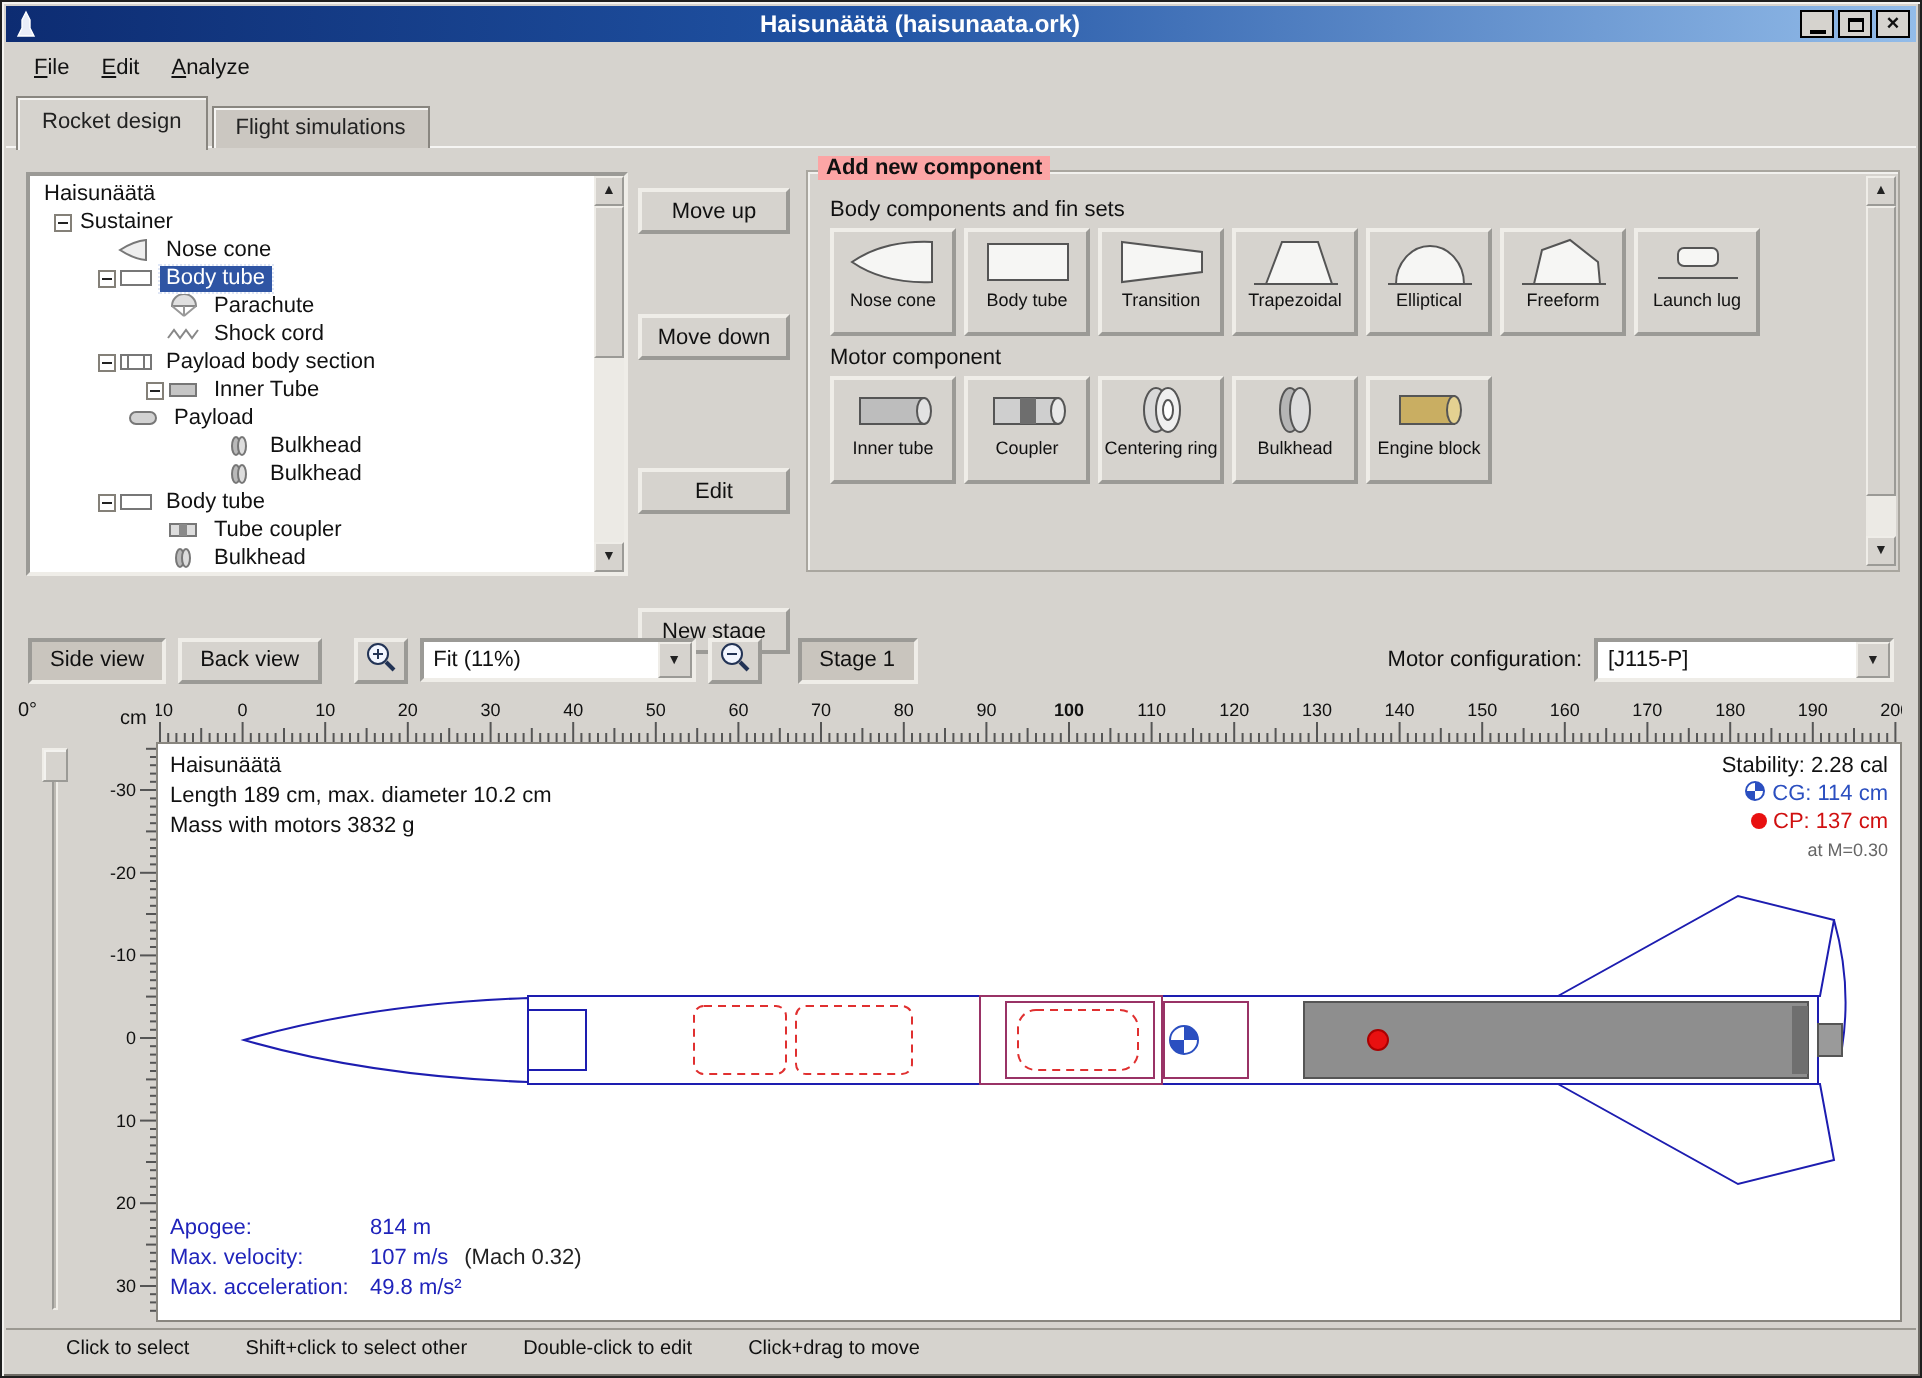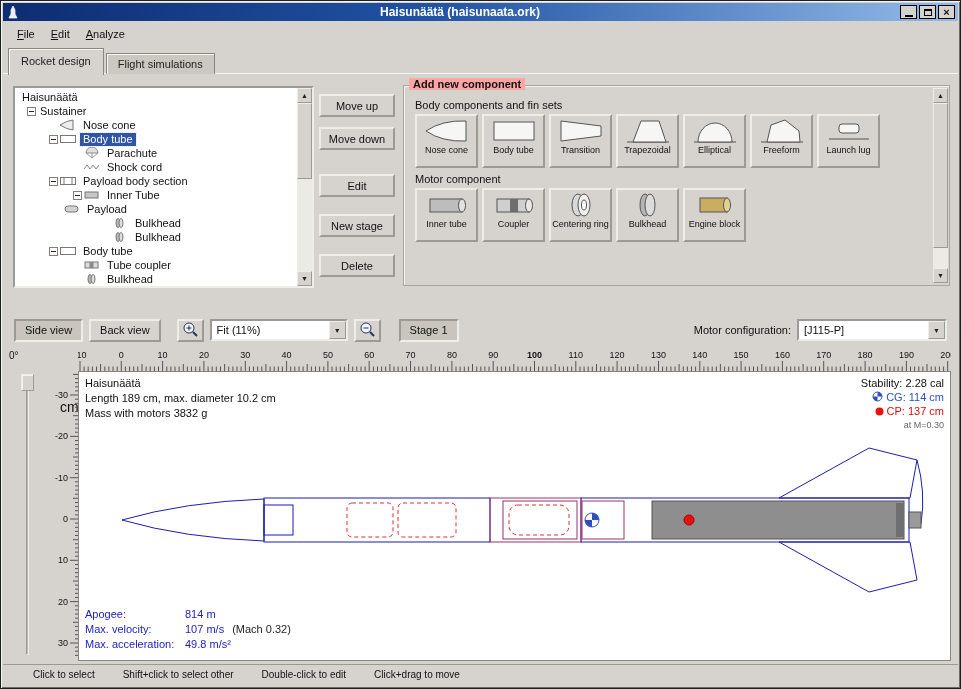--- a/index.html
+++ b/index.html
@@ -40,21 +40,21 @@
   .tree { flex: 1; overflow: hidden; padding-top: 2px; }
   .trow { height: 14px; display: flex; align-items: center; white-space: nowrap; }
   .tslot { flex: 0 0 12px; width: 12px; height: 12px; display: flex; align-items: center; justify-content: center; }
   .ebox { width: 9px; height: 9px; background: #fff; border: 1px solid #848078; position: relative; }
   .ebox::after { content: ""; position: absolute; left: 1px; top: 3px; width: 5px; height: 1px; background: #222; }
   .ticon { flex: 0 0 18px; height: 12px; margin-right: 3px; display: inline-flex; align-items: center; }
   .tlabel { padding: 0 3px; line-height: 13px; }
   .tlabel.selected { background: #2f55a4; color: #fff; outline: 1px dotted #dfe6f5; }
 
   .btn { background: #d6d3ce; border: 2px outset #efede8; display: flex; align-items: center; justify-content: center; color: #111; }
-  .actions { position: absolute; left: 316px; top: 14px; width: 76px; display: flex; flex-direction: column; }
+  .actions { position: absolute; left: 316px; top: 14px; width: 76px; display: flex; flex-direction: column; gap: 30px; }
   .action-btn { height: 23px; width: 100%; }
   .action-btn:nth-child(1) { margin-top: 6px; }
   .action-btn:nth-child(2) { margin-top: 10px; }
   .action-btn:nth-child(3) { margin-top: 24px; }
   .action-btn:nth-child(4) { margin-top: 17px; }
   .action-btn:nth-child(5) { margin-top: 17px; }
 
   .group { position: absolute; left: 400px; top: 4px; width: 547px; height: 208px; }
   .group-border { position: absolute; left: 0; right: 0; top: 7px; bottom: 0; border: 1px solid #a9a69f;
                   box-shadow: inset 1px 1px 0 #f2f1ee; }
@@ -88,21 +88,21 @@
   .motor-combo { width: 150px; margin-left: 6px; }
   .spacer { flex: 1; }
 
   
   .drawing { position: absolute; left: 2px; top: 345px; right: 2px; height: 318px; }
   .rot-label { position: absolute; left: 6px; top: 4px; font-size: 10px; }
   .vslider { position: absolute; left: 17px; top: 26px; width: 15px; height: 285px; }
   .vslider-track { position: absolute; left: 6px; top: 2px; bottom: 2px; width: 3px; border: 1px inset #efede8; background: #bcb9b3; }
   .vslider-thumb { position: absolute; left: 1px; top: 2px; width: 13px; height: 17px; background: #d6d3ce;
                    border: 1px outset #efede8; box-shadow: inset 1px 1px 0 #f3f2ef; }
-  .unit-label { position: absolute; left: 57px; top: 8px; font-size: 14px; margin-top: 45px; }
+  .unit-label { position: absolute; left: 57px; top: 8px; font-size: 10px; }
   .hruler { position: absolute; left: 75px; top: 2px; width: 873px; height: 23px; }
   .vruler { position: absolute; left: 50px; top: 25px; width: 25px; height: 290px; }
   .canvas { position: absolute; left: 75px; top: 25px; width: 873px; height: 290px; background: #fff;
             border: 1px solid #89867f; overflow: hidden; }
   .canvas svg.rocket { position: absolute; left: 0; top: 0; }
   .info-block { position: absolute; left: 6px; top: 4px; line-height: 15px; }
   .stab-block { position: absolute; right: 6px; top: 4px; text-align: right; line-height: 14px; }
   .stab-cg { color: #2b4fc0; }
   .stab-cp { color: #d01010; }
   .stab-mach { color: #666; font-size: 9px; }

